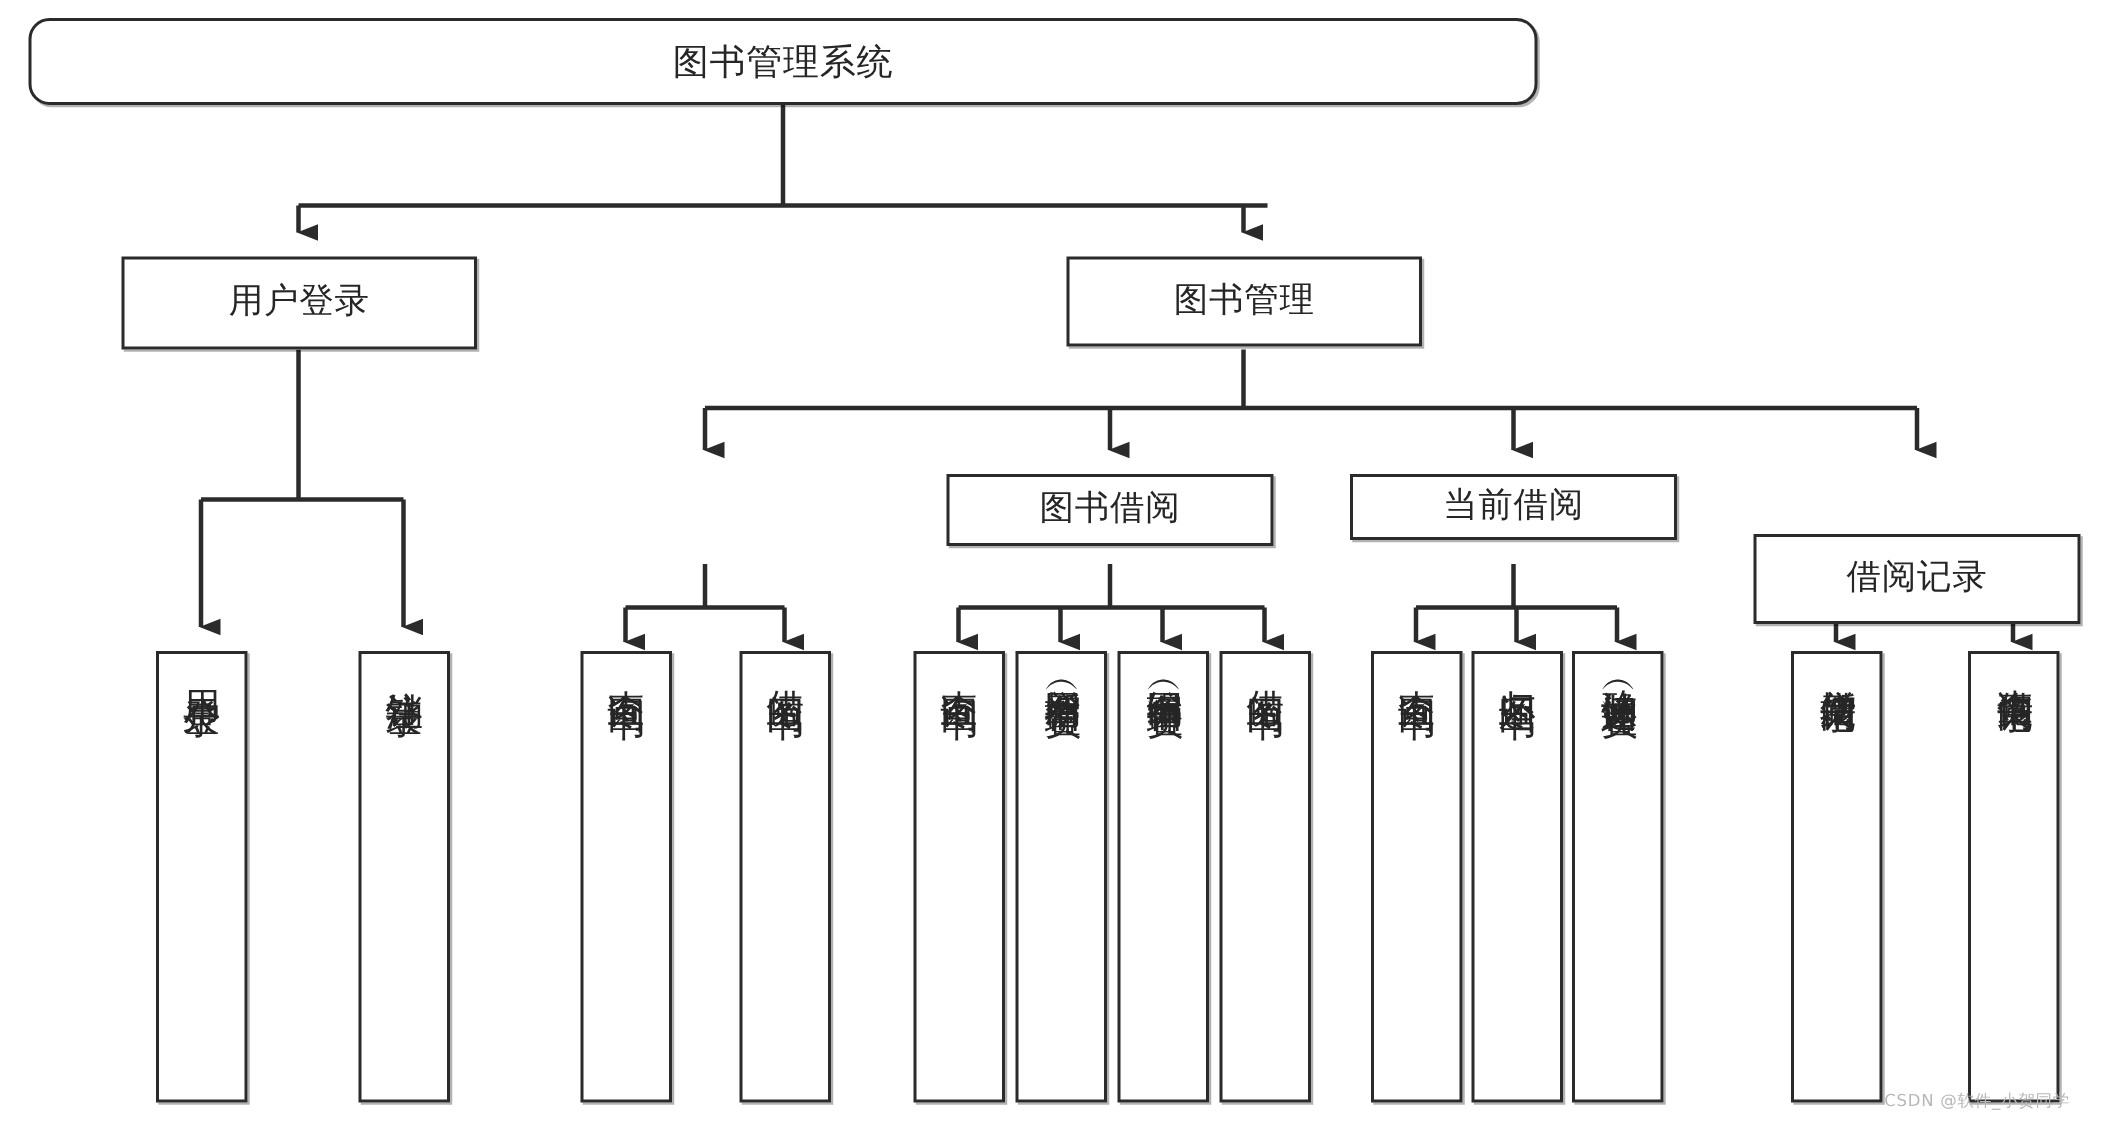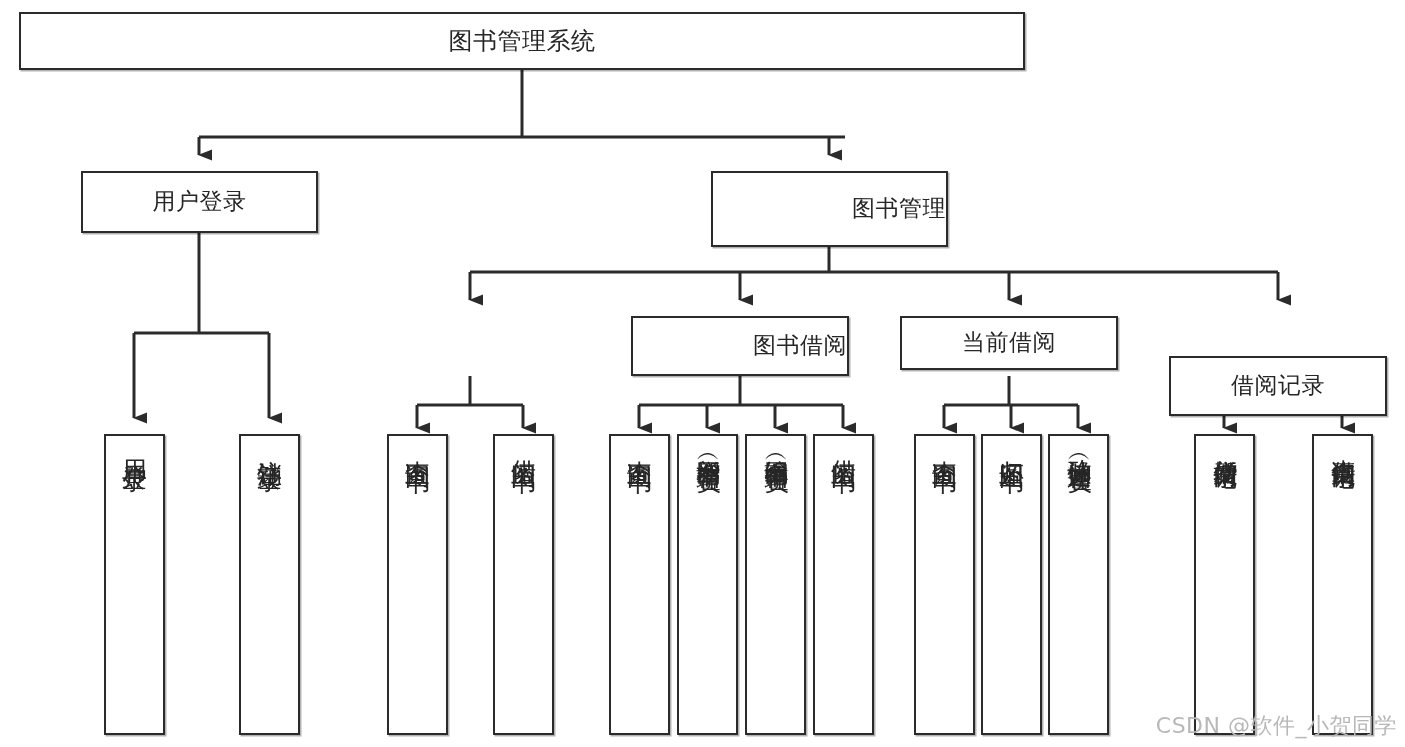--- a/index.html
+++ b/index.html
@@ -62,23 +62,23 @@
     line-height: 1.08;
     letter-spacing: 3px;
     white-space: nowrap;
   }
   .node.vert.tall .label {
     font-size: 24px;
     letter-spacing: 1.5px;
   }
   #watermark {
     position: absolute;
-    right: 8px;
+    right: 25px;
     bottom: 6px;
-    font-size: 22px;
+    font-size: 11px;
     color: #b8b8b8;
     letter-spacing: 0.5px;
     white-space: nowrap;
     user-select: none;
   }
 </style>
 </head>
 <body>
 
 <div id="diagram-root">
@@ -128,35 +128,35 @@
       <path d="M1011,405 L1011,428" marker-end="url(#arrow)"></path>
       <path d="M1078,405 L1078,428" marker-end="url(#arrow)"></path>
 
       <path d="M1278,376 L1278,405"></path>
       <path d="M1224,405 L1342,405"></path>
       <path d="M1224,405 L1224,428" marker-end="url(#arrow)"></path>
       <path d="M1342,405 L1342,428" marker-end="url(#arrow)"></path>
     </g>
   </svg>
 
-  <div class="node horiz root" style="left:19px; top:12px; width:1006px; height:58px;">
+  <div class="node horiz root" style="left:19px; top:12px; width:1006px; height:58px;border-radius:14px;">
     <span class="label">图书管理系统</span>
   </div>
 
   <div class="node horiz" style="left:81px; top:171px; width:237px; height:62px;">
     <span class="label">用户登录</span>
   </div>
-  <div class="node horiz" style="left:711px; top:171px; width:237px; height:76px;justify-content:flex-end;">
+  <div class="node horiz" style="left:711px; top:171px; width:237px; height:60px;">
     <span class="label">图书管理</span>
   </div>
 
-  <div class="node horiz" style="left:631px; top:316px; width:218px; height:60px;justify-content:flex-end;">
+  <div class="node horiz" style="left:631px; top:316px; width:218px; height:48px;">
     <span class="label">图书借阅</span>
   </div>
-  <div class="node horiz" style="left:900px; top:316px; width:218px; height:54px;">
+  <div class="node horiz" style="left:900px; top:316px; width:218px; height:44px;">
     <span class="label">当前借阅</span>
   </div>
   <div class="node horiz" style="left:1169px; top:316px; width:218px; height:60px;margin-top:40px;">
     <span class="label">借阅记录</span>
   </div>
 
   <div class="node vert" style="left:104px; top:434px; width:61px; height:301px;">
     <span class="label">用户登录</span>
   </div>
   <div class="node vert" style="left:239px; top:434px; width:61px; height:301px;">

